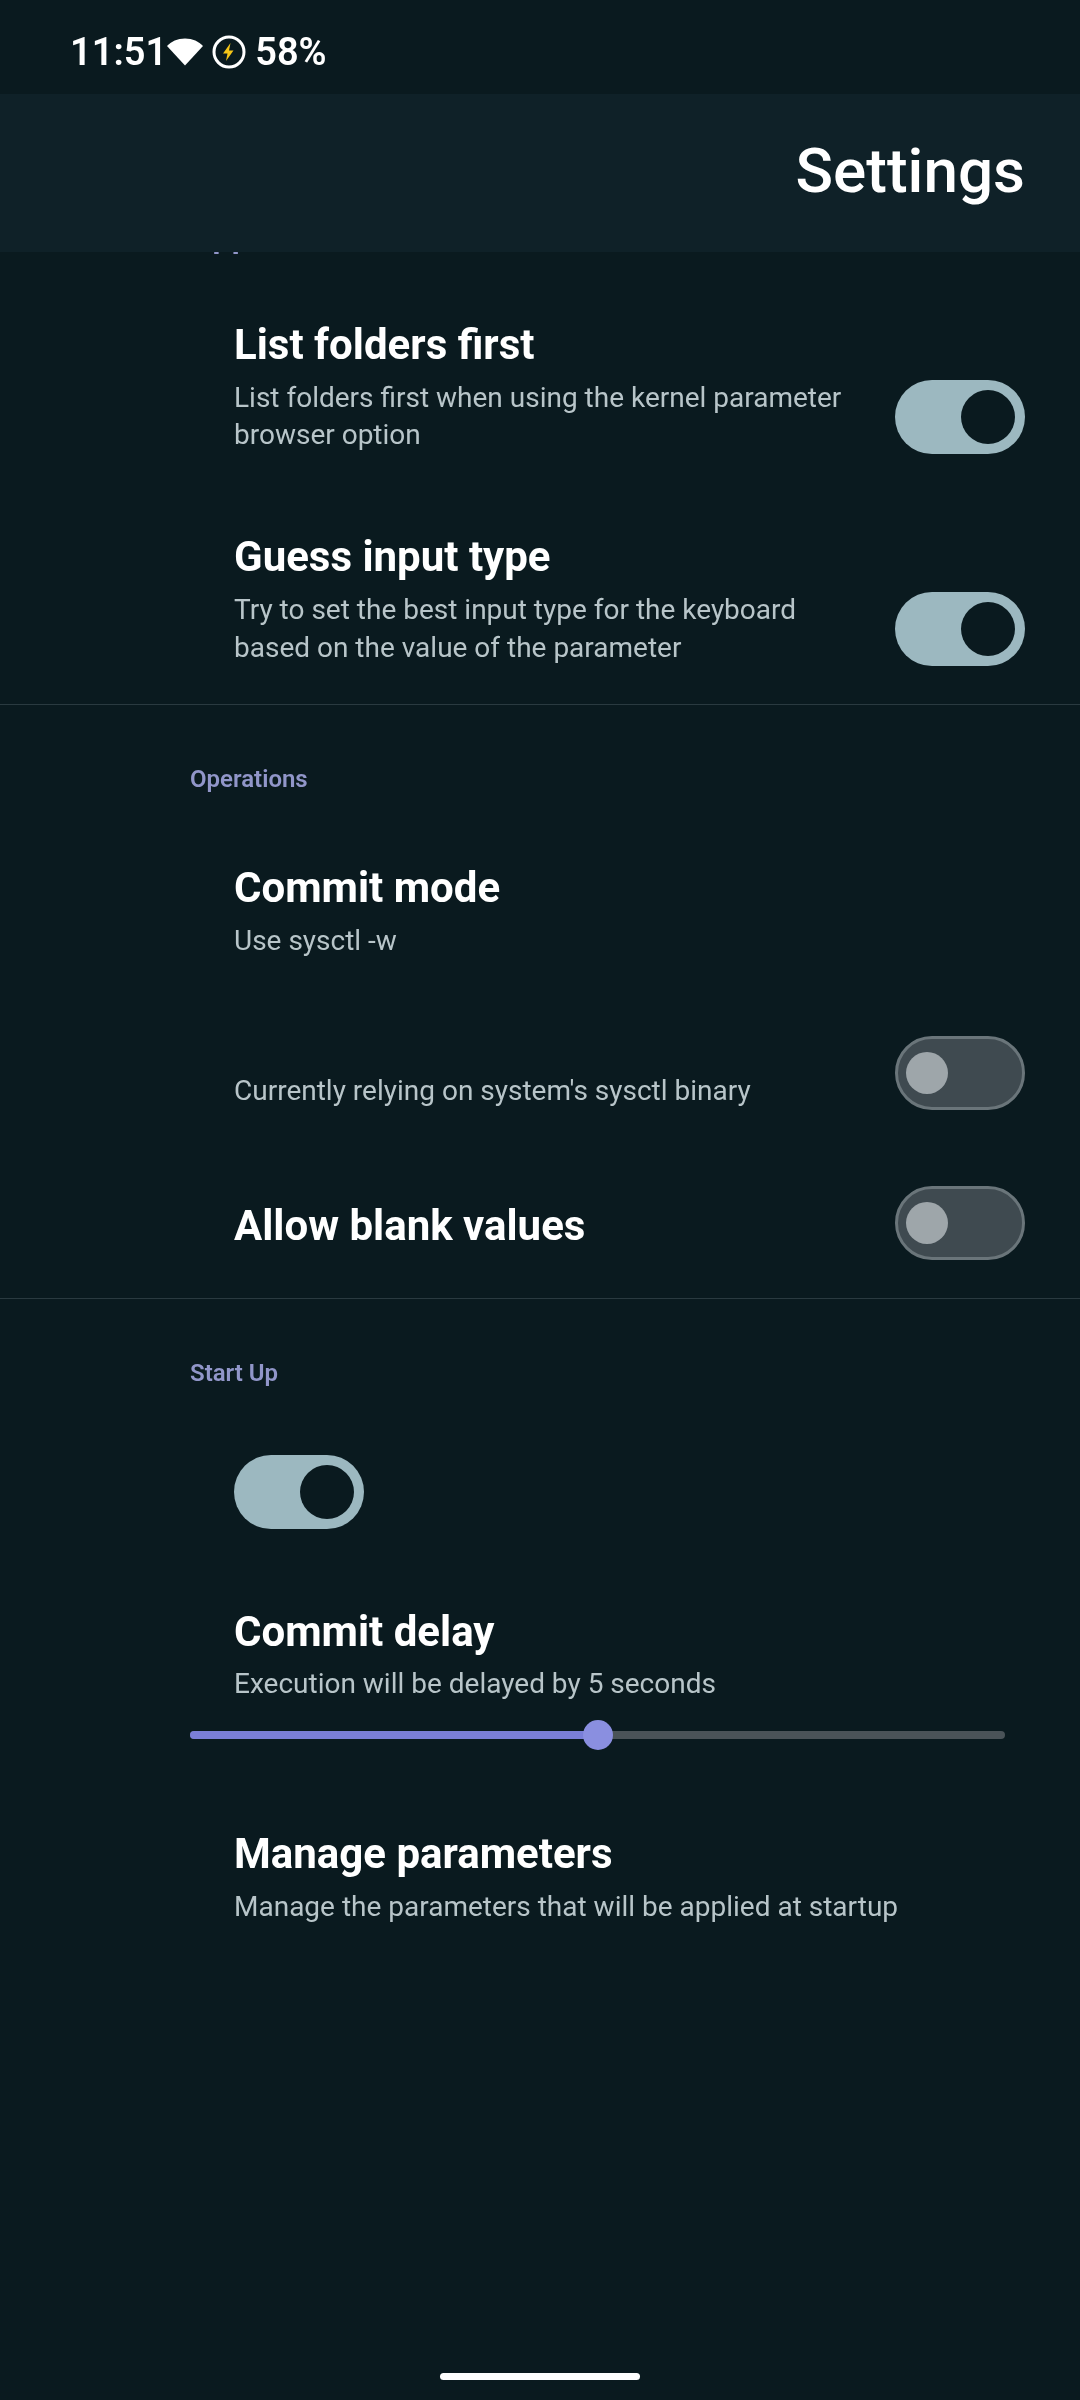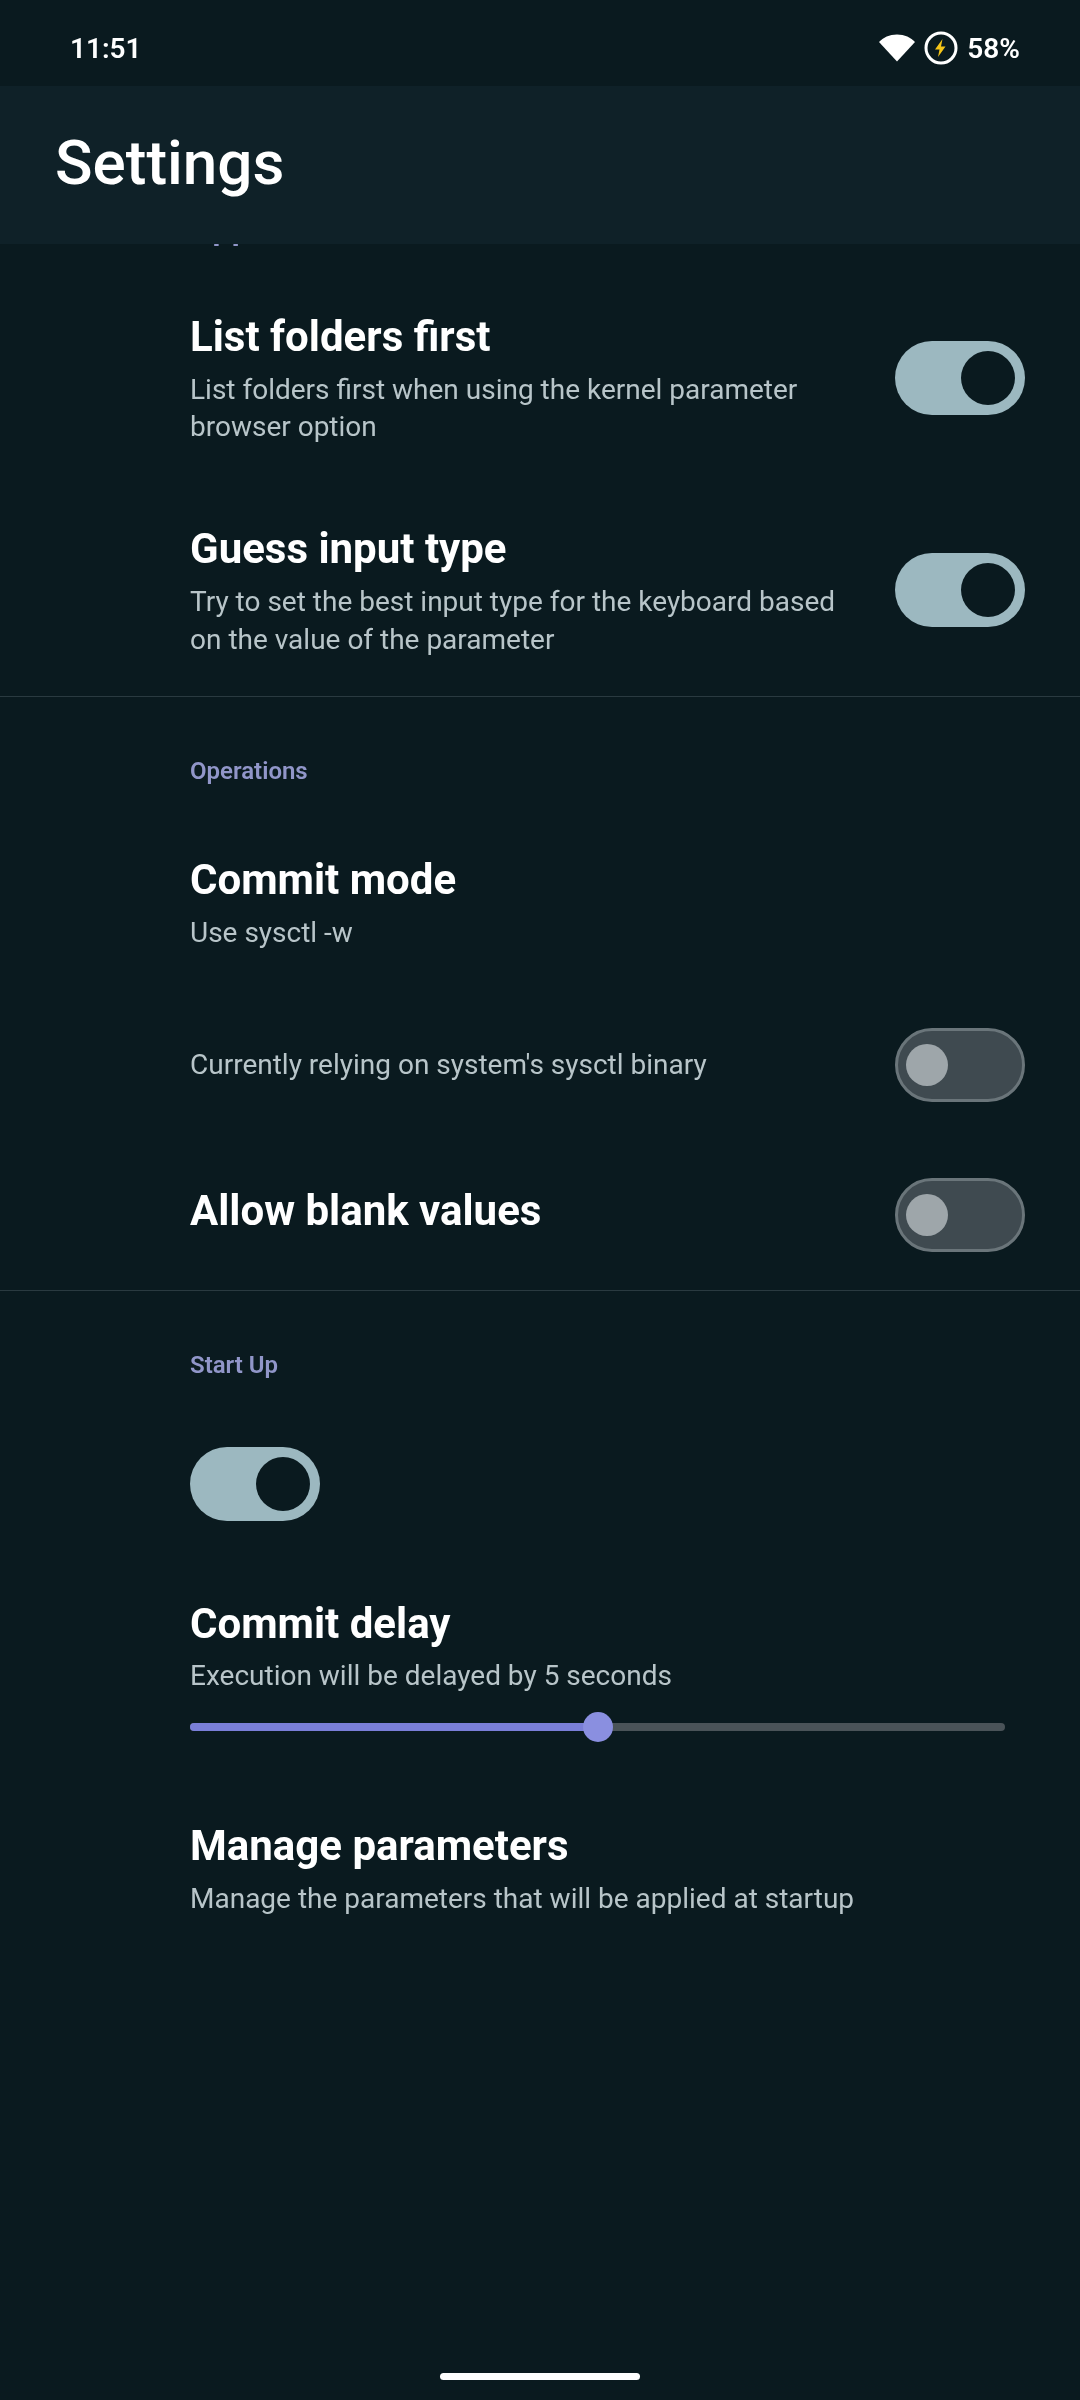--- a/index.html
+++ b/index.html
@@ -6,36 +6,37 @@
   html, body {
     width: 1080px;
     height: 2400px;
     background: #0a1a1f;
     font-family: -apple-system, BlinkMacSystemFont, 'Segoe UI', Roboto, sans-serif;
     color: #e8f0f2;
     overflow: hidden;
   }
   .status-bar {
     display: flex;
-    justify-content: space-between;
+    justify-content: flex-start;
     align-items: center;
     padding: 30px 60px 20px 70px;
-    font-size: 28px;
+    font-size: 38px;
     font-weight: 600;
     color: #ffffff;
   }
   .status-right {
     display: flex;
     align-items: center;
     gap: 8px;
   }
   .status-icon { display:inline-flex; align-items:center; }
   .header {
     padding: 40px 55px 55px 55px;
     background: #0f2128;
+    text-align: right;
   }
   .header-title {
     font-size: 62px;
     font-weight: 500;
     color: #ffffff;
   }
   .content {
     background: #0a1a1f;
   }
   .section-partial-header {
@@ -55,23 +56,24 @@
     font-size: 24px;
     font-weight: 600;
   }
   .divider {
     height: 1px;
     background: #2a3a40;
     width: 100%;
   }
   .setting-row {
     display: flex;
-    align-items: center;
+    align-items: flex-end;
     padding: 38px 55px 38px 190px;
     gap: 30px;
+    margin-left: 44px;
   }
   .setting-text {
     flex: 1;
     min-width: 0;
   }
   .setting-title {
     font-size: 42px;
     font-weight: 700;
     color: #ffffff;
     line-height: 1.3;

